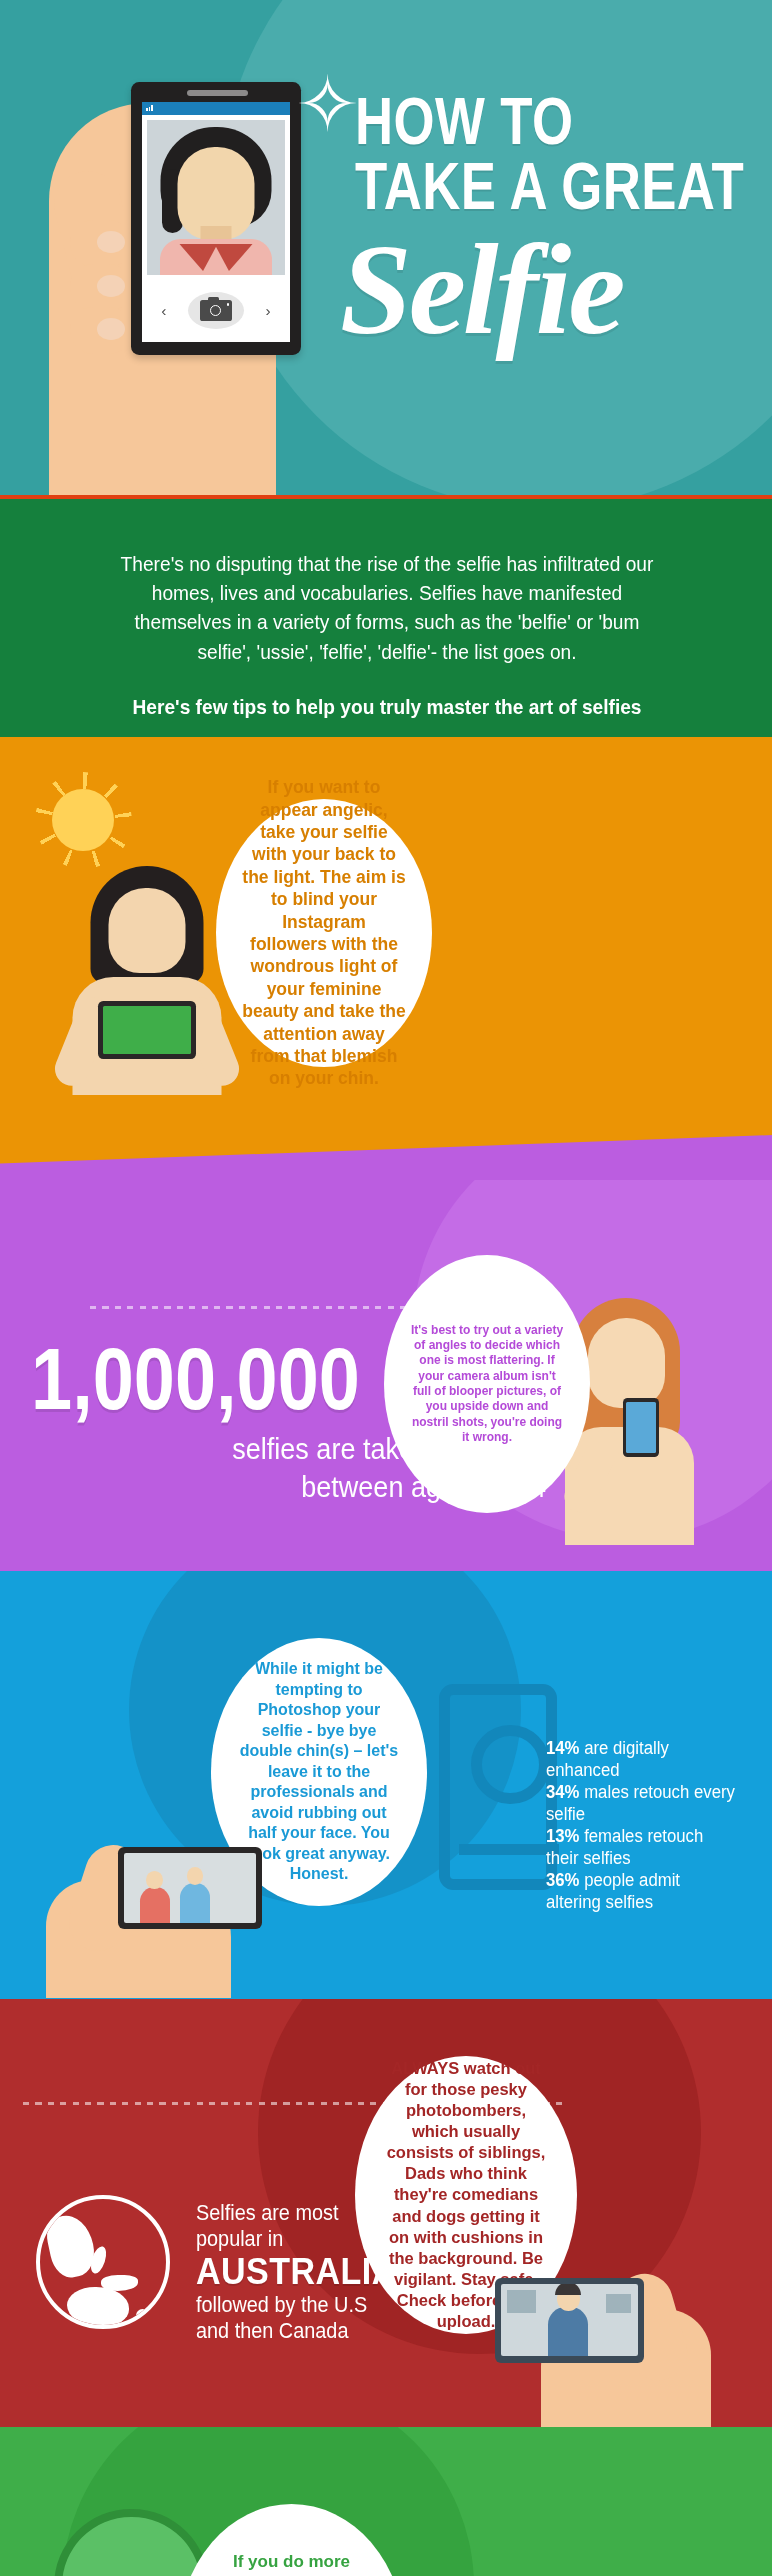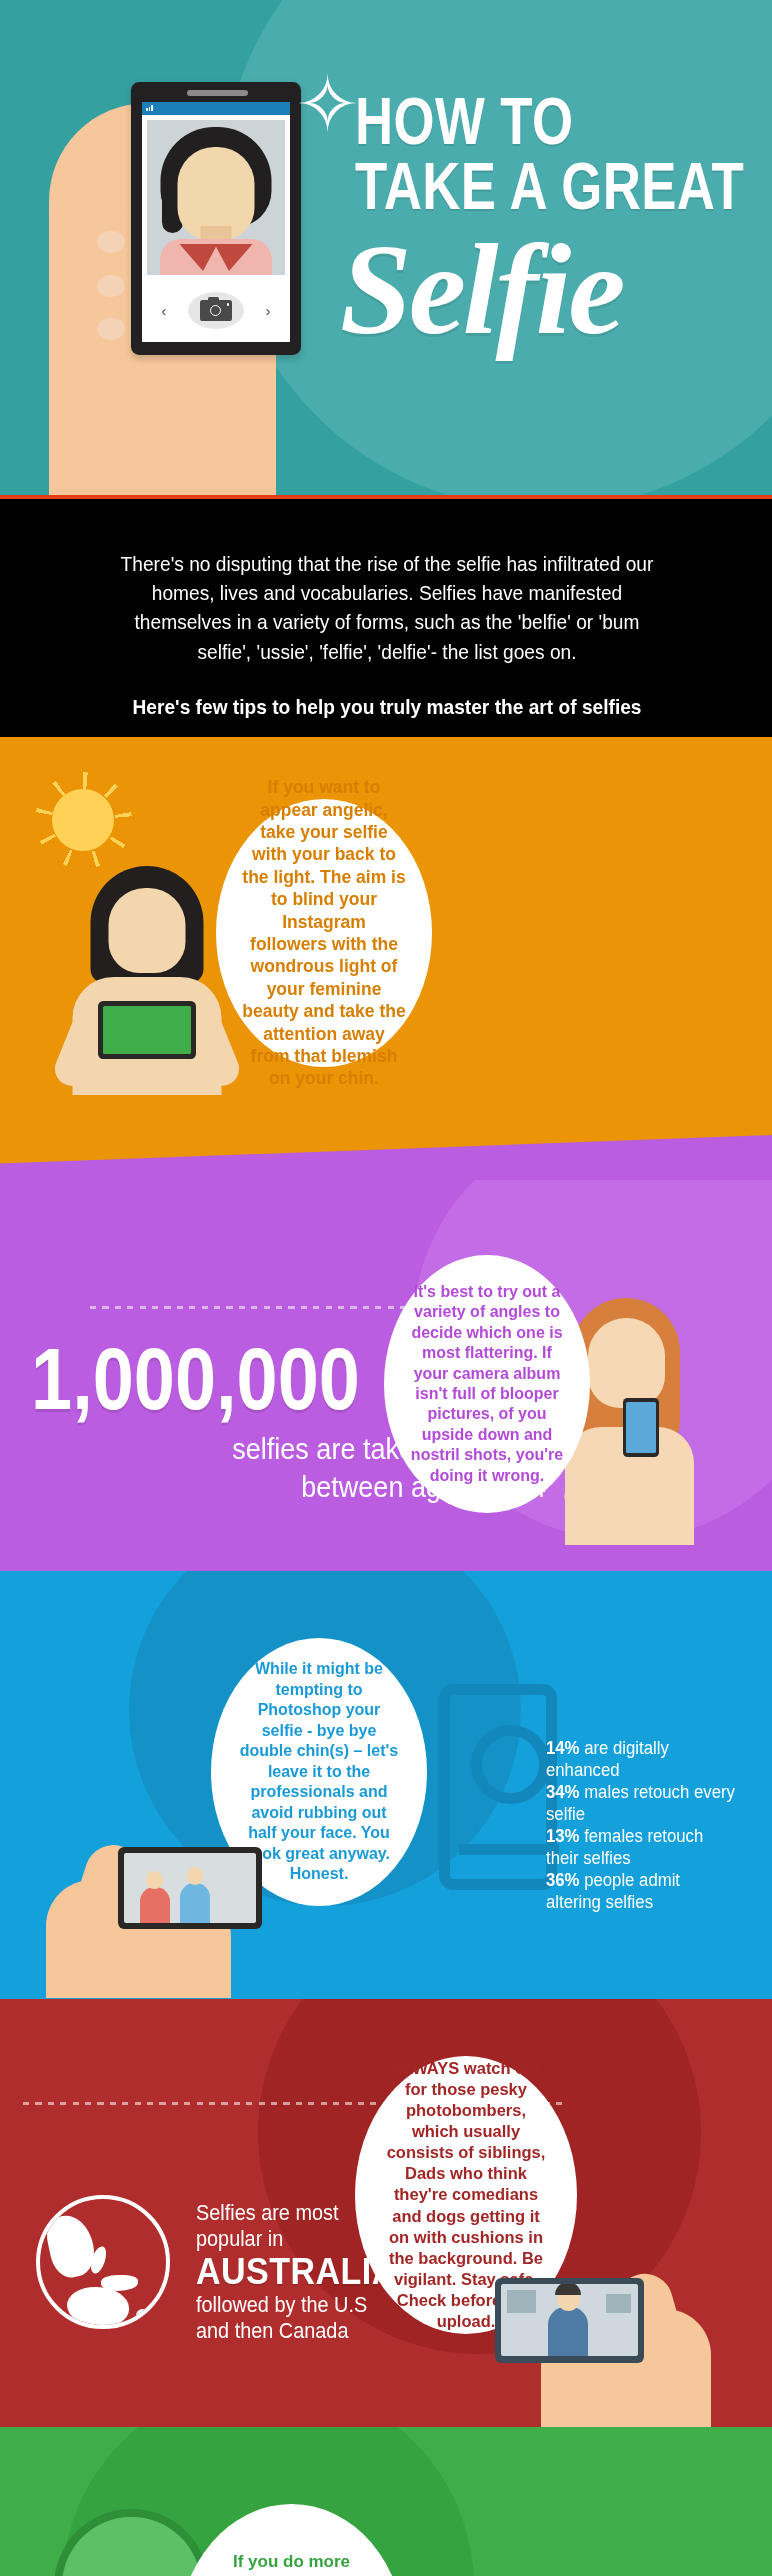--- a/index.html
+++ b/index.html
@@ -143,21 +143,21 @@
     position: absolute; left: 9.8px; top: 4.6px; width: 11.3px; height: 11.3px;
     border-radius: 50%; border: 1.5px solid #fff;
   }
   .cam-dot { position: absolute; right: 2.6px; top: 2.6px; width: 2.6px; height: 2.6px; background: #fff; border-radius: 50%; }
   .sparkle {
     position: absolute; left: 289px; top: 66px; width: 77px; height: 77px;
     color: #fff; font-size: 77px; line-height: 77px; text-align: center;
   }
 
   
-  .intro { top: 495px; height: 242px; background: #000000; }
+  .intro { top: 495px; height: 242px; background: #15803d; }
   .intro-rule { position: absolute; left: 0; top: 0; width: 773px; height: 3.6px; background: #e13f11; }
   .intro-inner {
     position: absolute; left: 50%; transform: translateX(-50%);
     top: 54px; width: 582px; text-align: center;
   }
   .intro-body {
     font-family: "Liberation Sans Narrow", "Liberation Sans", sans-serif;
     font-size: 20.6px; line-height: 1.42; color: #fff; font-weight: 400;
     transform: scaleX(0.93); transform-origin: center;
   }
@@ -451,21 +451,21 @@
     <div class="girl2">
       <div class="g2-hair"></div>
       <div class="g2-face"></div>
       <div class="g2-body"></div>
       <div class="g2-arm"></div>
       <div class="g2-phone">
           <i></i>
         </div>
     </div>
 
-    <div class="bubble" style="left:384px; top:75px; width:206px; height:258px; color:#b44ad8; font-size:16px;">
+    <div class="bubble" style="left:384px; top:75px; width:206px; height:258px; color:#b44ad8; font-size:12px;">
       <p>It's best to try out a variety of angles to decide which one is most flattering. If your camera album isn't full of blooper pictures, of you upside down and nostril shots, you're doing it wrong.</p>
     </div>
   </div>
 
   <div class="section blue">
     <div class="blue-blob"></div>
     <div class="bigphone-outline"></div>
 
     <div class="bubble" style="left:211px; top:67px; width:216px; height:268px; color:#1a9ad6; font-size:16px;">
       <p>While it might be tempting to Photoshop your selfie - bye bye double chin(s) – let's leave it to the professionals and avoid rubbing out half your face. You look great anyway. Honest.</p>

